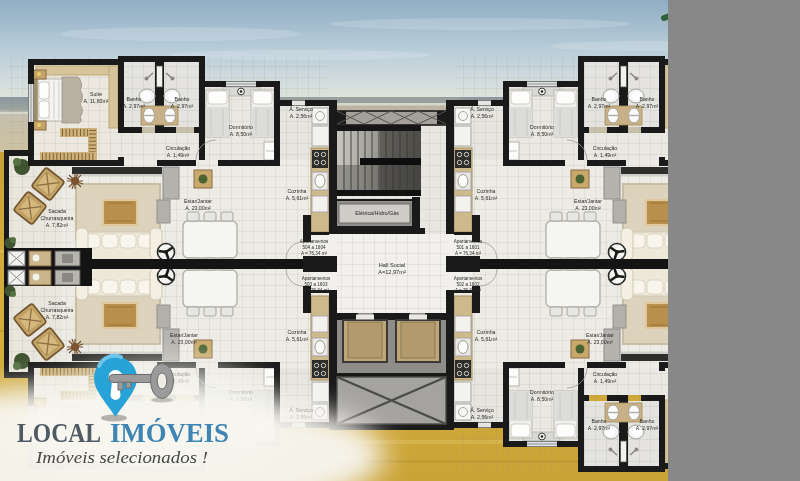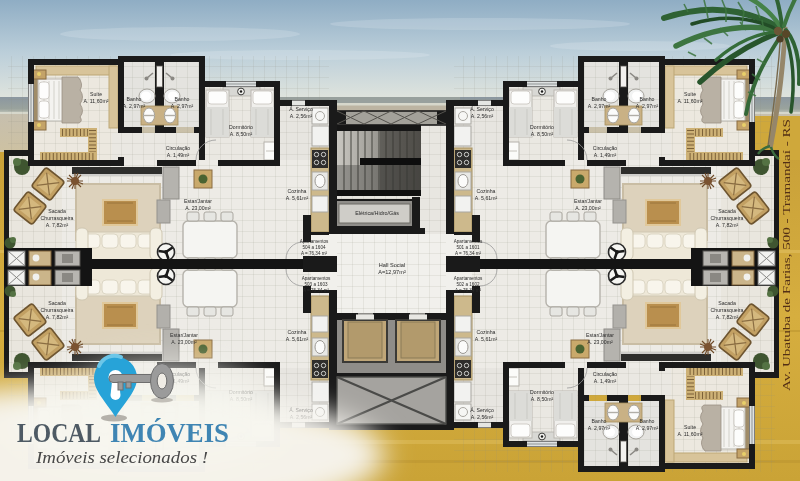--- a/index.html
+++ b/index.html
@@ -1,16 +1,16 @@
 <!DOCTYPE html>
 <html><head>
 <meta charset="utf-8">
 <style>
   html,body{margin:0;padding:0;background:#888;}
-  #stage{width:800px;height:481px;position:relative;overflow:hidden;font-family:"Liberation Sans",sans-serif;}
+  #stage{width:668px;height:481px;position:relative;overflow:hidden;font-family:"Liberation Sans",sans-serif;}
   svg{display:block;}
   text{font-family:"Liberation Sans",sans-serif;}
 </style>
 </head>
 <body>
 <div id="stage">
 <svg width="800" height="481" viewBox="0 0 800 481">
 <defs>
   <linearGradient id="sky" x1="0" y1="0" x2="0" y2="1">
     <stop offset="0" stop-color="#8fadc4"></stop>

